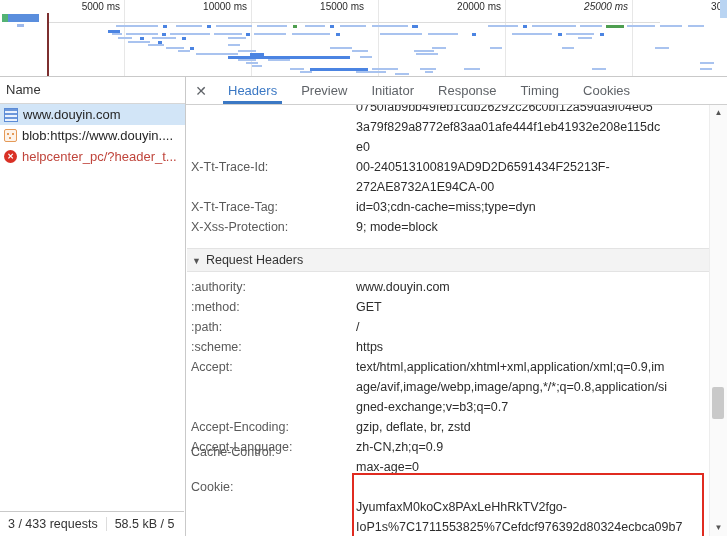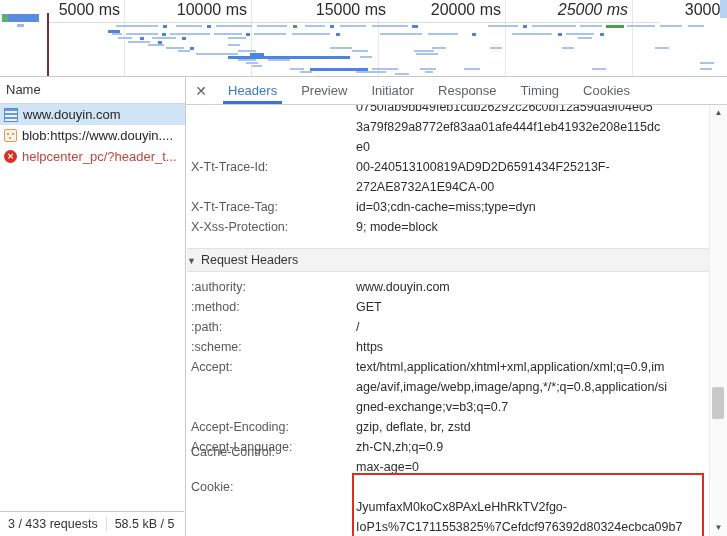--- a/index.html
+++ b/index.html
@@ -3,21 +3,21 @@
 <meta charset="utf-8">
 <style>
   html,body{margin:0;padding:0;background:#fff;}
   .screen{position:relative;width:727px;height:536px;overflow:hidden;background:#fff;
           font-family:"Liberation Sans",sans-serif;color:#2d2d2d;}
 
   
   .overview{position:absolute;left:0;top:0;width:727px;height:76px;background:#fff;
             border-bottom:1px solid #c9c9c9;overflow:hidden;}
   .gridline{position:absolute;top:0;bottom:0;width:1px;background:#e7e7e7;}
-  .tick-label{position:absolute;top:1px;width:90px;text-align:right;font-size:16px;color:#2b2b2b;white-space:nowrap;}
+  .tick-label{position:absolute;top:1px;width:90px;text-align:right;font-size:10px;color:#2b2b2b;white-space:nowrap;}
   .ruler-sep{position:absolute;left:47px;width:613px;top:22px;height:1px;background:#dcdcdc;}
   .marker-line{position:absolute;left:47px;top:13px;bottom:0;width:2px;background:#7d2f2f;}
   .wbar{position:absolute;}
 
   
   .main{position:absolute;top:77px;left:0;right:0;bottom:0;background:#fff;}
 
   
   .sidebar{position:absolute;left:0;top:0;bottom:0;width:185px;border-right:1px solid #c9c9c9;background:#fff;}
   .sb-header{height:26px;line-height:26px;padding-left:6px;font-size:13px;color:#333;border-bottom:1px solid #d6d6d6;}
@@ -43,42 +43,42 @@
             display:flex;align-items:center;font-size:13px;color:#5f6368;background:#fff;}
   .close-x{width:30px;text-align:center;font-size:14px;color:#5f6368;cursor:pointer;}
   .tab{padding:0 12px;height:27px;line-height:27px;position:relative;cursor:pointer;}
   .tab.active{color:#3b78c4;}
   .tab.active::after{content:"";position:absolute;left:7px;right:7px;bottom:0;height:3px;background:#3b78c4;}
 
   .content{position:absolute;top:28px;left:1px;right:17px;bottom:0;overflow:hidden;font-size:12.5px;color:#2d2d2d;}
   .hname{position:absolute;left:4px;color:#5a5a5a;white-space:nowrap;}
   .hval{position:absolute;left:169px;white-space:nowrap;color:#2d2d2d;}
   .band{position:absolute;left:0;right:0;height:22px;line-height:22px;background:#f3f3f3;
-        border-top:1px solid #e3e3e3;border-bottom:1px solid #e3e3e3;color:#333;}
+        border-top:1px solid #e3e3e3;border-bottom:1px solid #e3e3e3;padding-left:5px;color:#333;}
   .band .tri{font-size:9px;margin-right:5px;color:#555;}
   .redbox{position:absolute;border:2px solid #e02b20;pointer-events:none;}
 
   
   .vscroll{position:absolute;top:28px;right:0;bottom:0;width:17px;background:#fafafa;border-left:1px solid #ededed;}
   .sarrow{position:absolute;left:0;width:17px;height:14px;text-align:center;font-size:8px;color:#555;line-height:14px;cursor:pointer;}
   .sthumb{position:absolute;left:2px;width:12px;top:282px;height:32px;background:#c9c9c9;border-radius:2px;cursor:pointer;}
 </style>
 </head>
 <body>
 
 <div class="screen">
 
   <div class="overview">
     <div id="ruler">
         <div class="gridline" style="left: 124px;"></div>
         <div class="tick-label" style="left: 30px;">5000 ms</div>
         <div class="gridline" style="left: 251px;"></div>
         <div class="tick-label" style="left: 157px;">10000 ms</div>
         <div class="gridline" style="left: 378px;"></div>
-        <div class="tick-label" style="left: 296px;">15000 ms</div>
+        <div class="tick-label" style="left: 274px;">15000 ms</div>
         <div class="gridline" style="left: 505px;"></div>
         <div class="tick-label" style="left: 411px;">20000 ms</div>
         <div class="gridline" style="left: 632px;"></div>
         <div class="tick-label" style="left: 538px; font-style: italic;">25000 ms</div>
         <div class="tick-label" style="left: 665px;">30000 ms</div>
       </div>
     <div class="ruler-sep"></div>
     <div id="waterfall">
         <div class="wbar" style="left: 2px; top: 14px; width: 6px; height: 8px; background: rgb(83, 179, 116);"></div>
         <div class="wbar" style="left: 8px; top: 14px; width: 31px; height: 8px; background: rgb(90, 142, 221);"></div>

